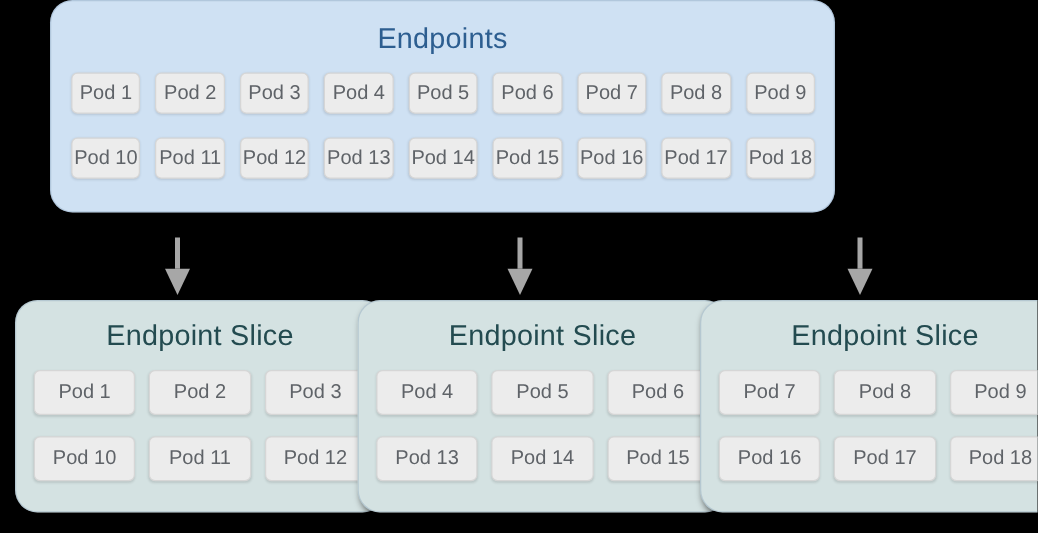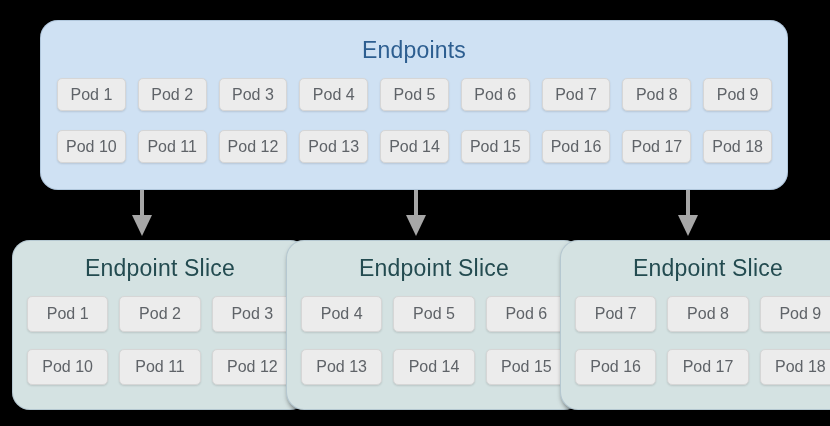--- a/index.html
+++ b/index.html
@@ -24,22 +24,22 @@
     height:426px;
     background:var(--bg);
     overflow:hidden;
   }
   .panel{
     position:absolute;
     border-radius:18px;
     box-shadow: inset 0 0 0 1px rgba(110,140,170,0.30), 2px 3px 5px rgba(0,0,0,0.55);
   }
   .endpoints-panel{
-    left:40px; top:20px;
-    width:748px; height:170px;
+    left:40px; top:0;
+    width:628px; height:170px;
     background:var(--endpoints-fill);
   }
   .panel-title{
     margin:0;
     text-align:center;
     font-size:23px;
     font-weight:500;
     letter-spacing:0.2px;
   }
   .endpoints-panel .panel-title{

